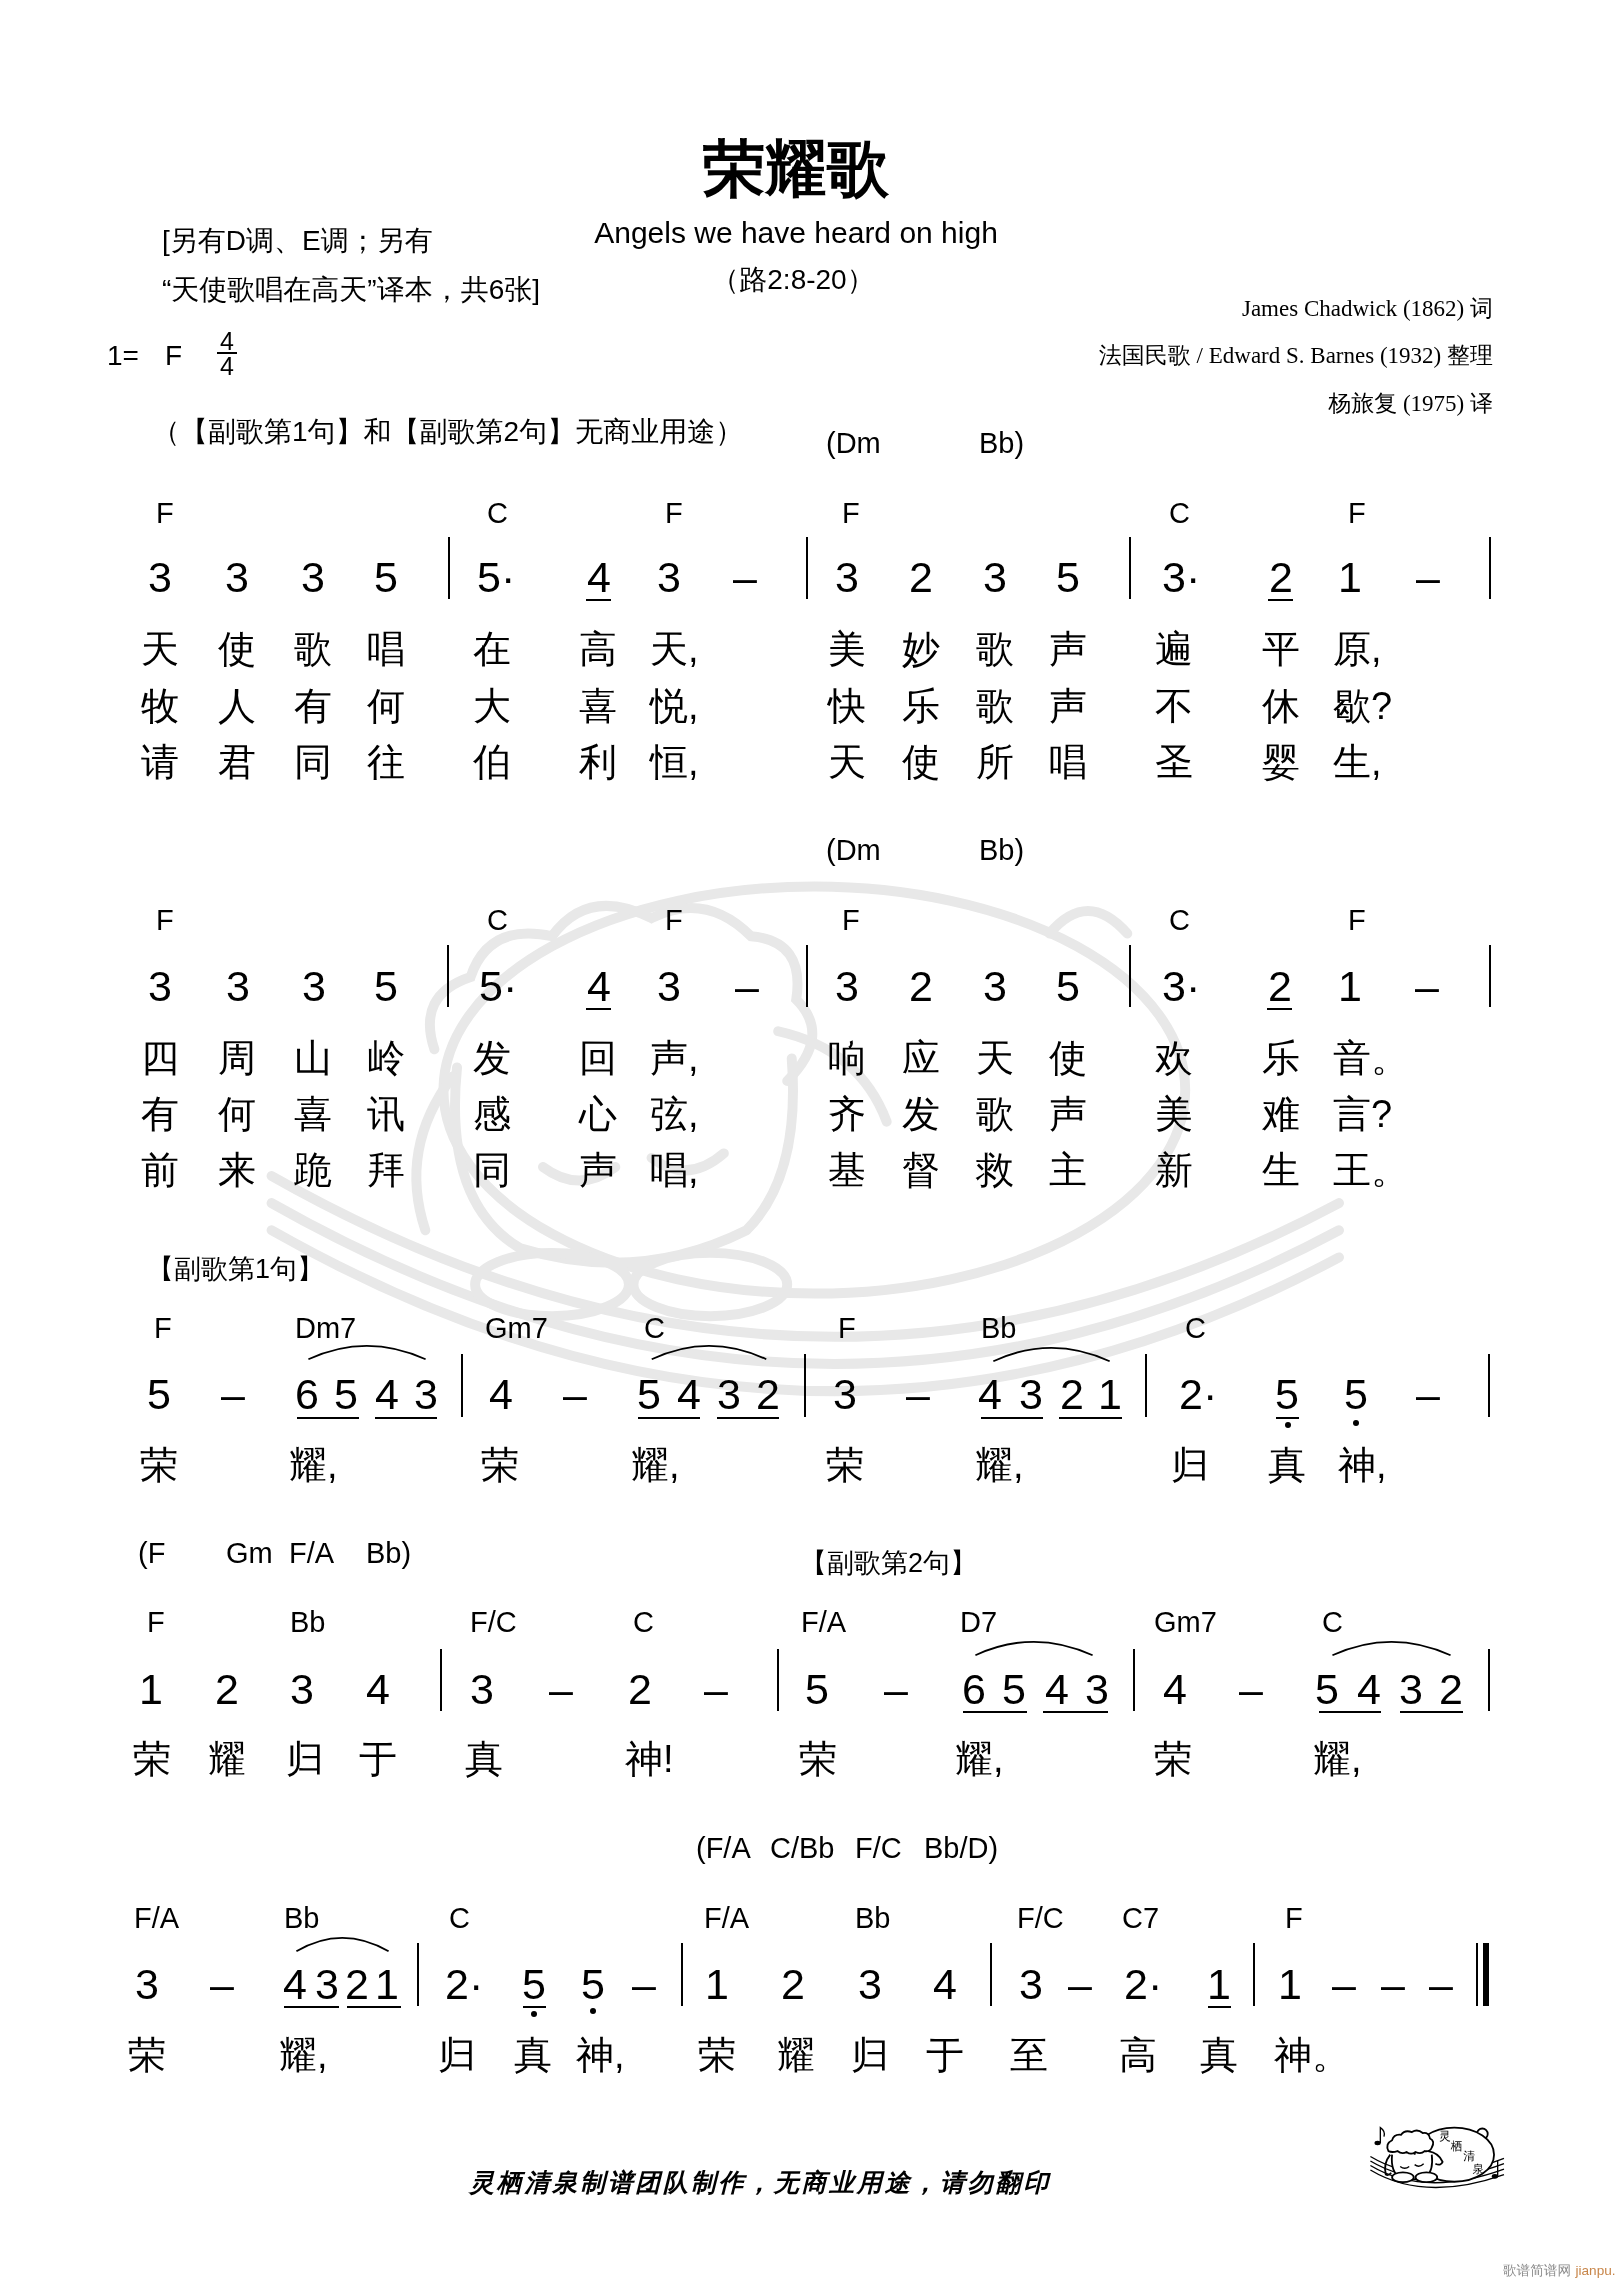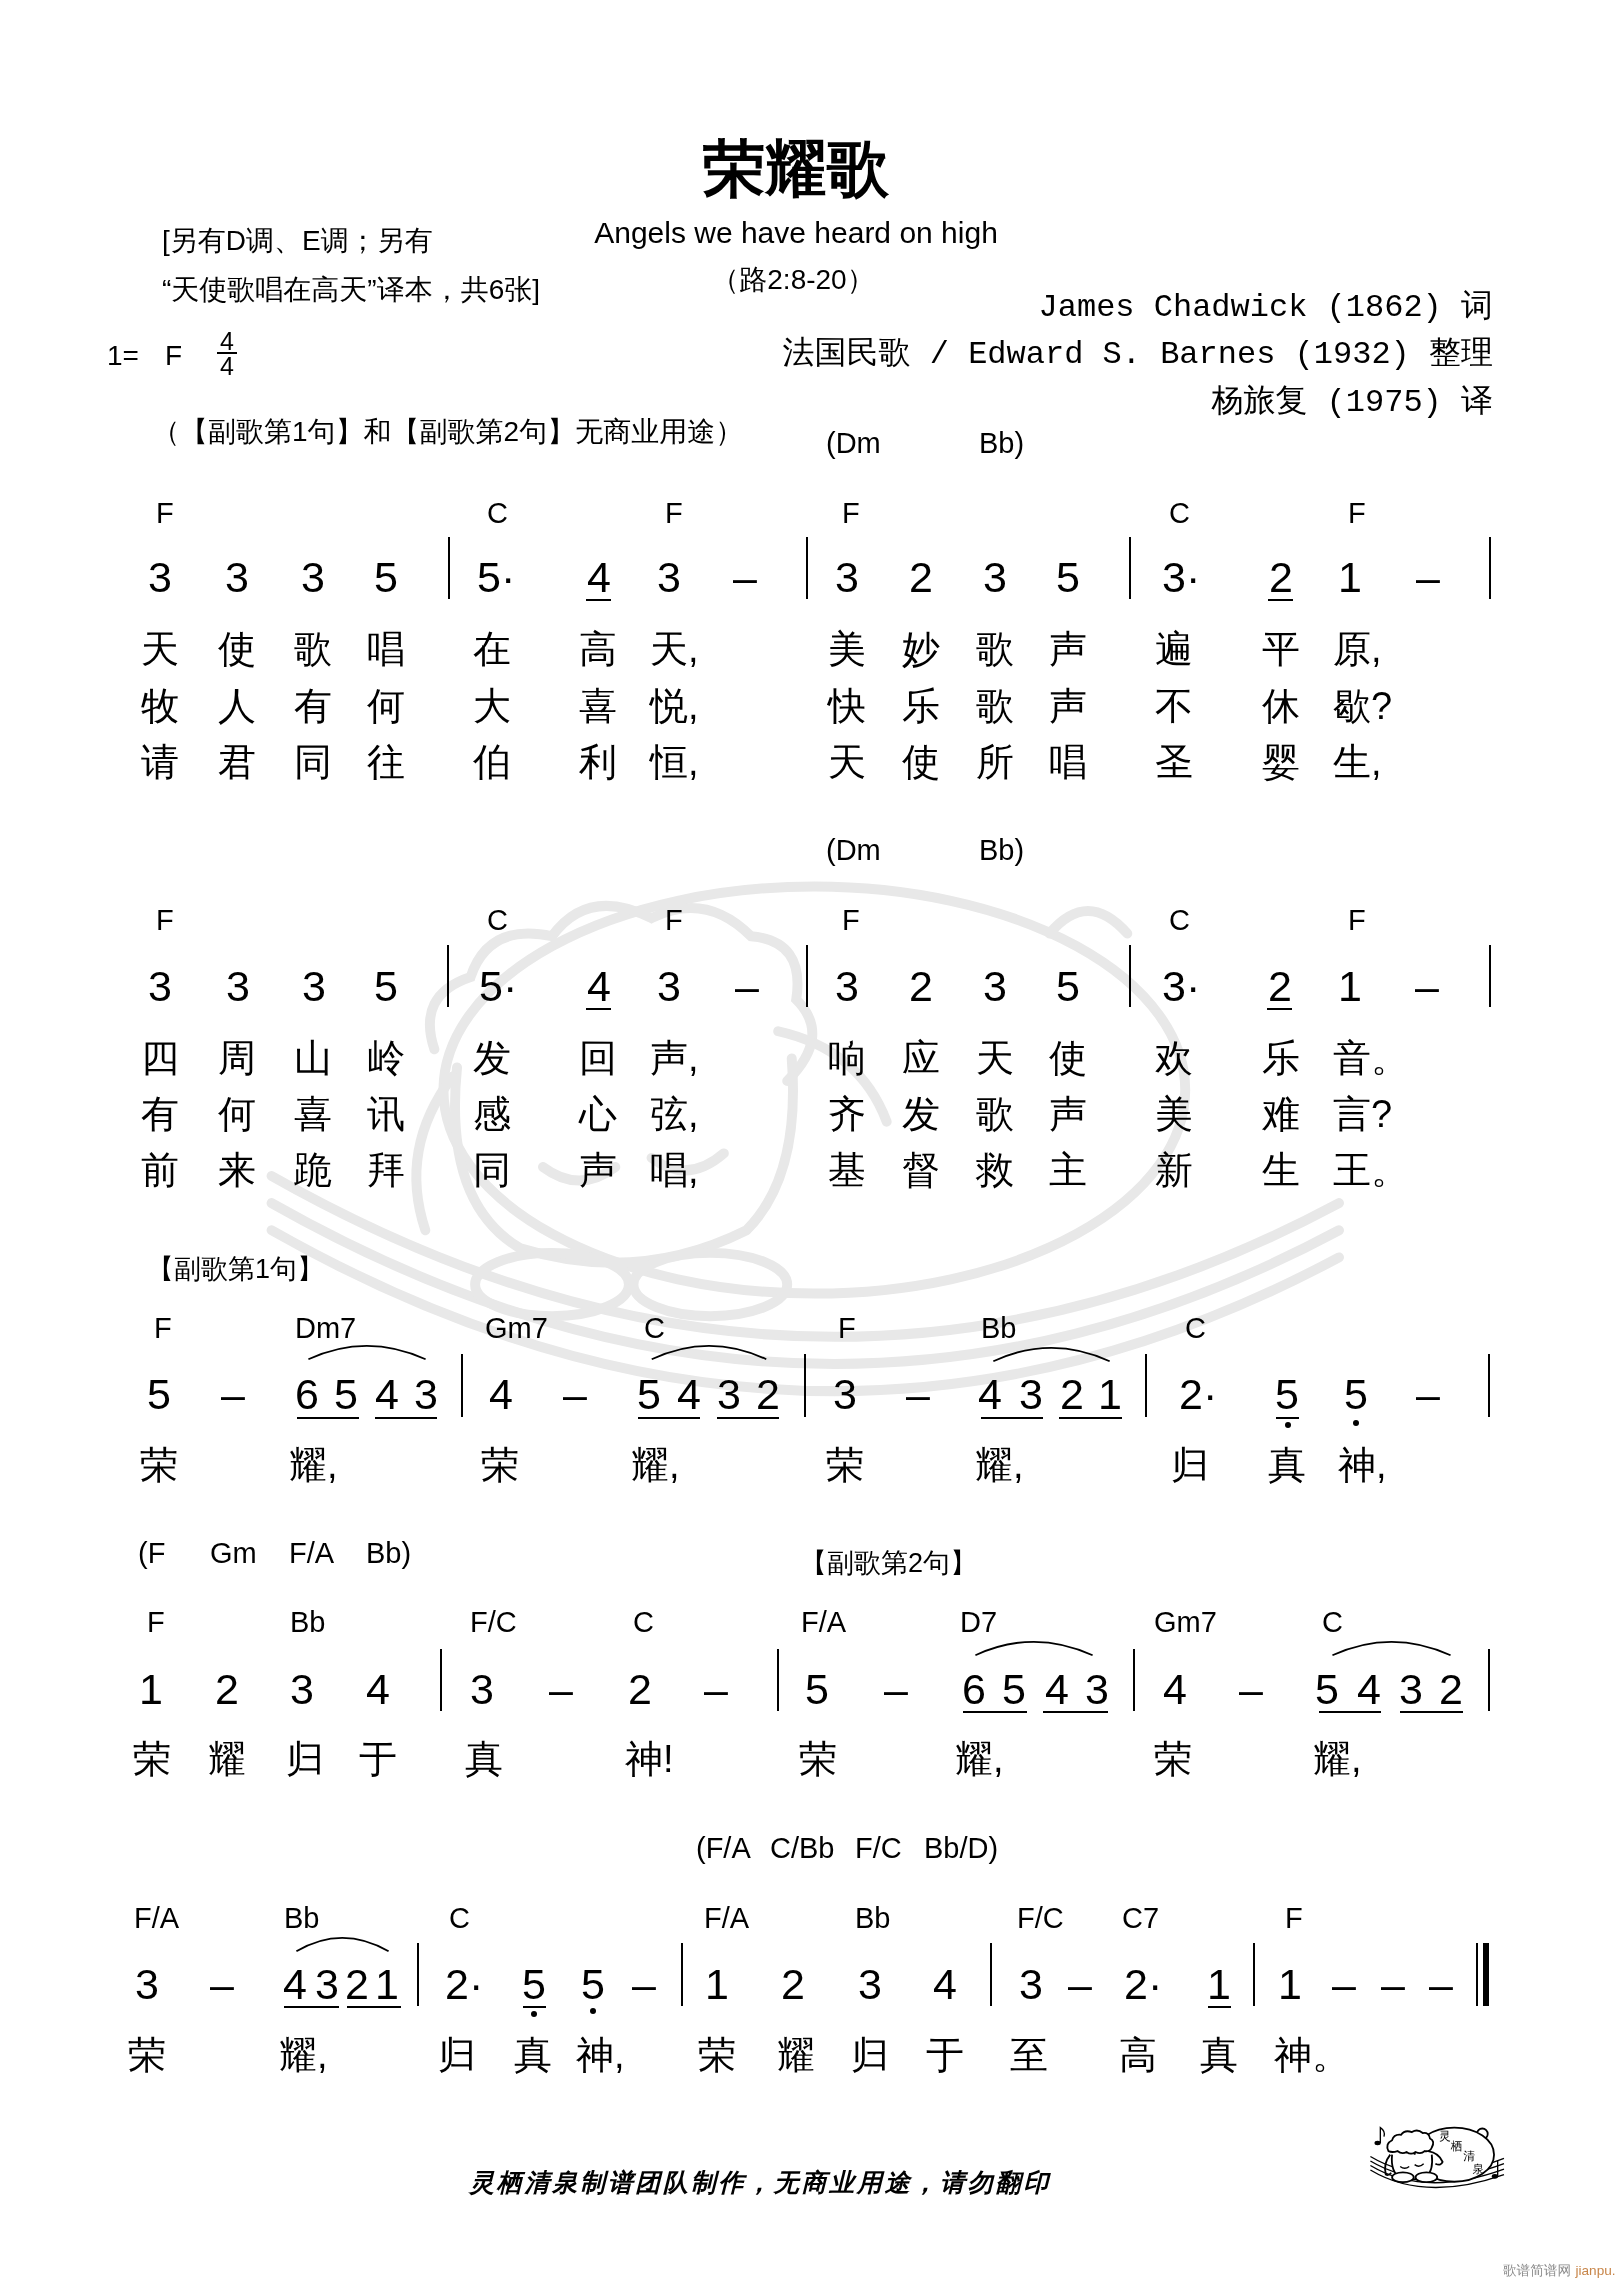--- a/index.html
+++ b/index.html
@@ -4,21 +4,21 @@
 <style>
   html,body{margin:0;padding:0;background:#fff;}
   #page{position:relative;width:1616px;height:2285px;background:#fff;overflow:hidden;color:#000;font-family:"Liberation Sans",sans-serif;}
   .a{position:absolute;white-space:nowrap;line-height:1;}
   .c{transform:translate(-50%,-50%);}
   .l{transform:translateY(-50%);}
   .r{transform:translate(-100%,-50%);}
   .title{font-family:"DejaVu Sans",sans-serif;font-size:62px;font-weight:bold;}
   .sub{font-family:"Liberation Sans",sans-serif;font-size:30px;}
   .hdr{font-family:"Liberation Sans",sans-serif;font-size:28px;}
-  .cr{font-family:Liberation Mono, monospace;font-size:32px;}
+  .cr{font-family:Liberation Serif, serif;font-size:23px;}
   .key{font-family:"Liberation Sans",sans-serif;font-size:28px;}
   .ts{font-family:"Liberation Sans",sans-serif;font-size:25px;}
   .ch{font-family:"Liberation Sans",sans-serif;font-size:29px;}
   .nt{font-family:"Liberation Sans",sans-serif;font-size:43px;}
   .ly{font-family:"Liberation Sans",sans-serif;font-size:38px;}
   .lbl{font-family:"Liberation Sans",sans-serif;font-size:27px;}
   .bl{position:absolute;width:1.8px;background:#000;}
   .ul{position:absolute;height:1.8px;background:#000;}
   .ld{position:absolute;width:6.3px;height:6.3px;border-radius:50%;background:#000;}
   .foot{font-family:"DejaVu Serif",serif;font-size:25px;font-weight:bold;font-style:italic;letter-spacing:2.7px;}
@@ -297,21 +297,21 @@
     <span class="a l ly" style="left:631px;top:1465px">耀,</span>
     <span class="a l ly" style="left:826px;top:1465px">荣</span>
     <span class="a l ly" style="left:975px;top:1465px">耀,</span>
     <span class="a l ly" style="left:1171px;top:1465px">归</span>
     <span class="a l ly" style="left:1268px;top:1465px">真</span>
     <span class="a l ly" style="left:1338px;top:1465px">神,</span>
   </div>
 
   <div>
     <span class="a l ch" style="left:138px;top:1553px">(F</span>
-    <span class="a l ch" style="left:210px;top:1553px">Gm</span>
+    <span class="a l ch" style="left:226px;top:1553px">Gm</span>
     <span class="a l ch" style="left:289px;top:1553px">F/A</span>
     <span class="a l ch" style="left:366px;top:1553px">Bb)</span>
     <span class="a l lbl" style="left:800px;top:1563px">【副歌第2句】</span>
 
     <span class="a l ch" style="left:147px;top:1622px">F</span>
     <span class="a l ch" style="left:290px;top:1622px">Bb</span>
     <span class="a l ch" style="left:470px;top:1622px">F/C</span>
     <span class="a l ch" style="left:633px;top:1622px">C</span>
     <span class="a l ch" style="left:801px;top:1622px">F/A</span>
     <span class="a l ch" style="left:960px;top:1622px">D7</span>

